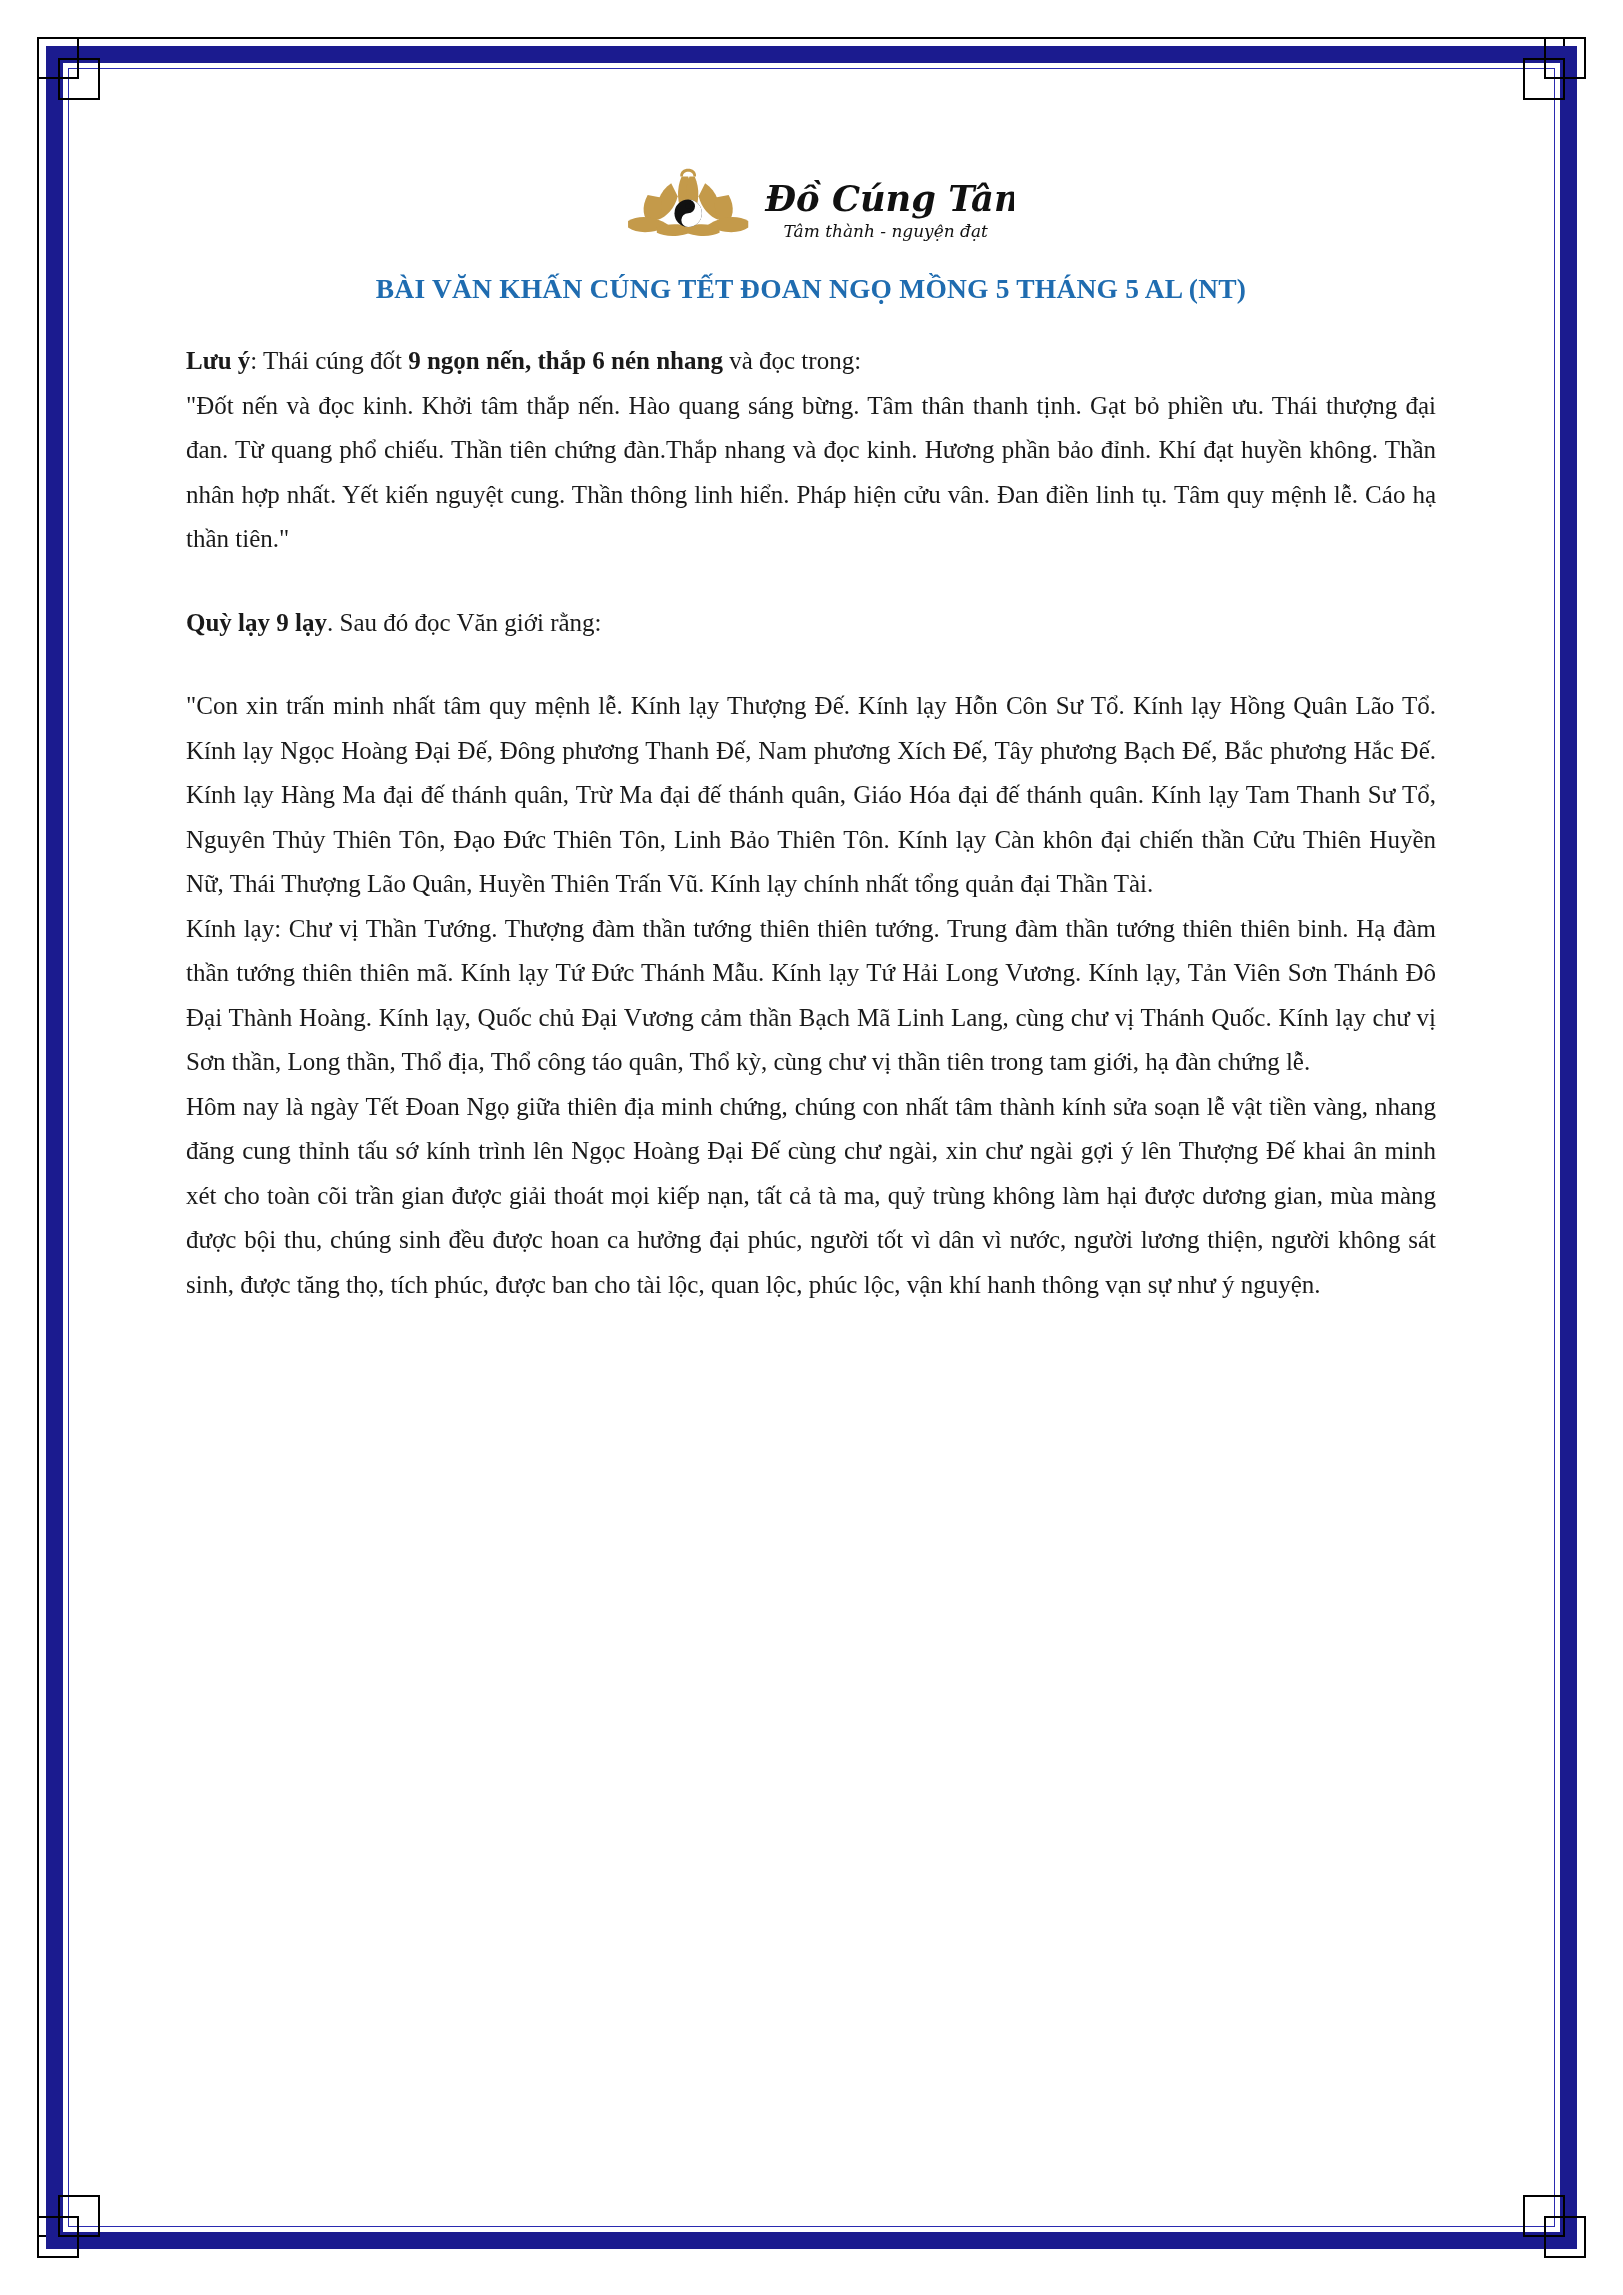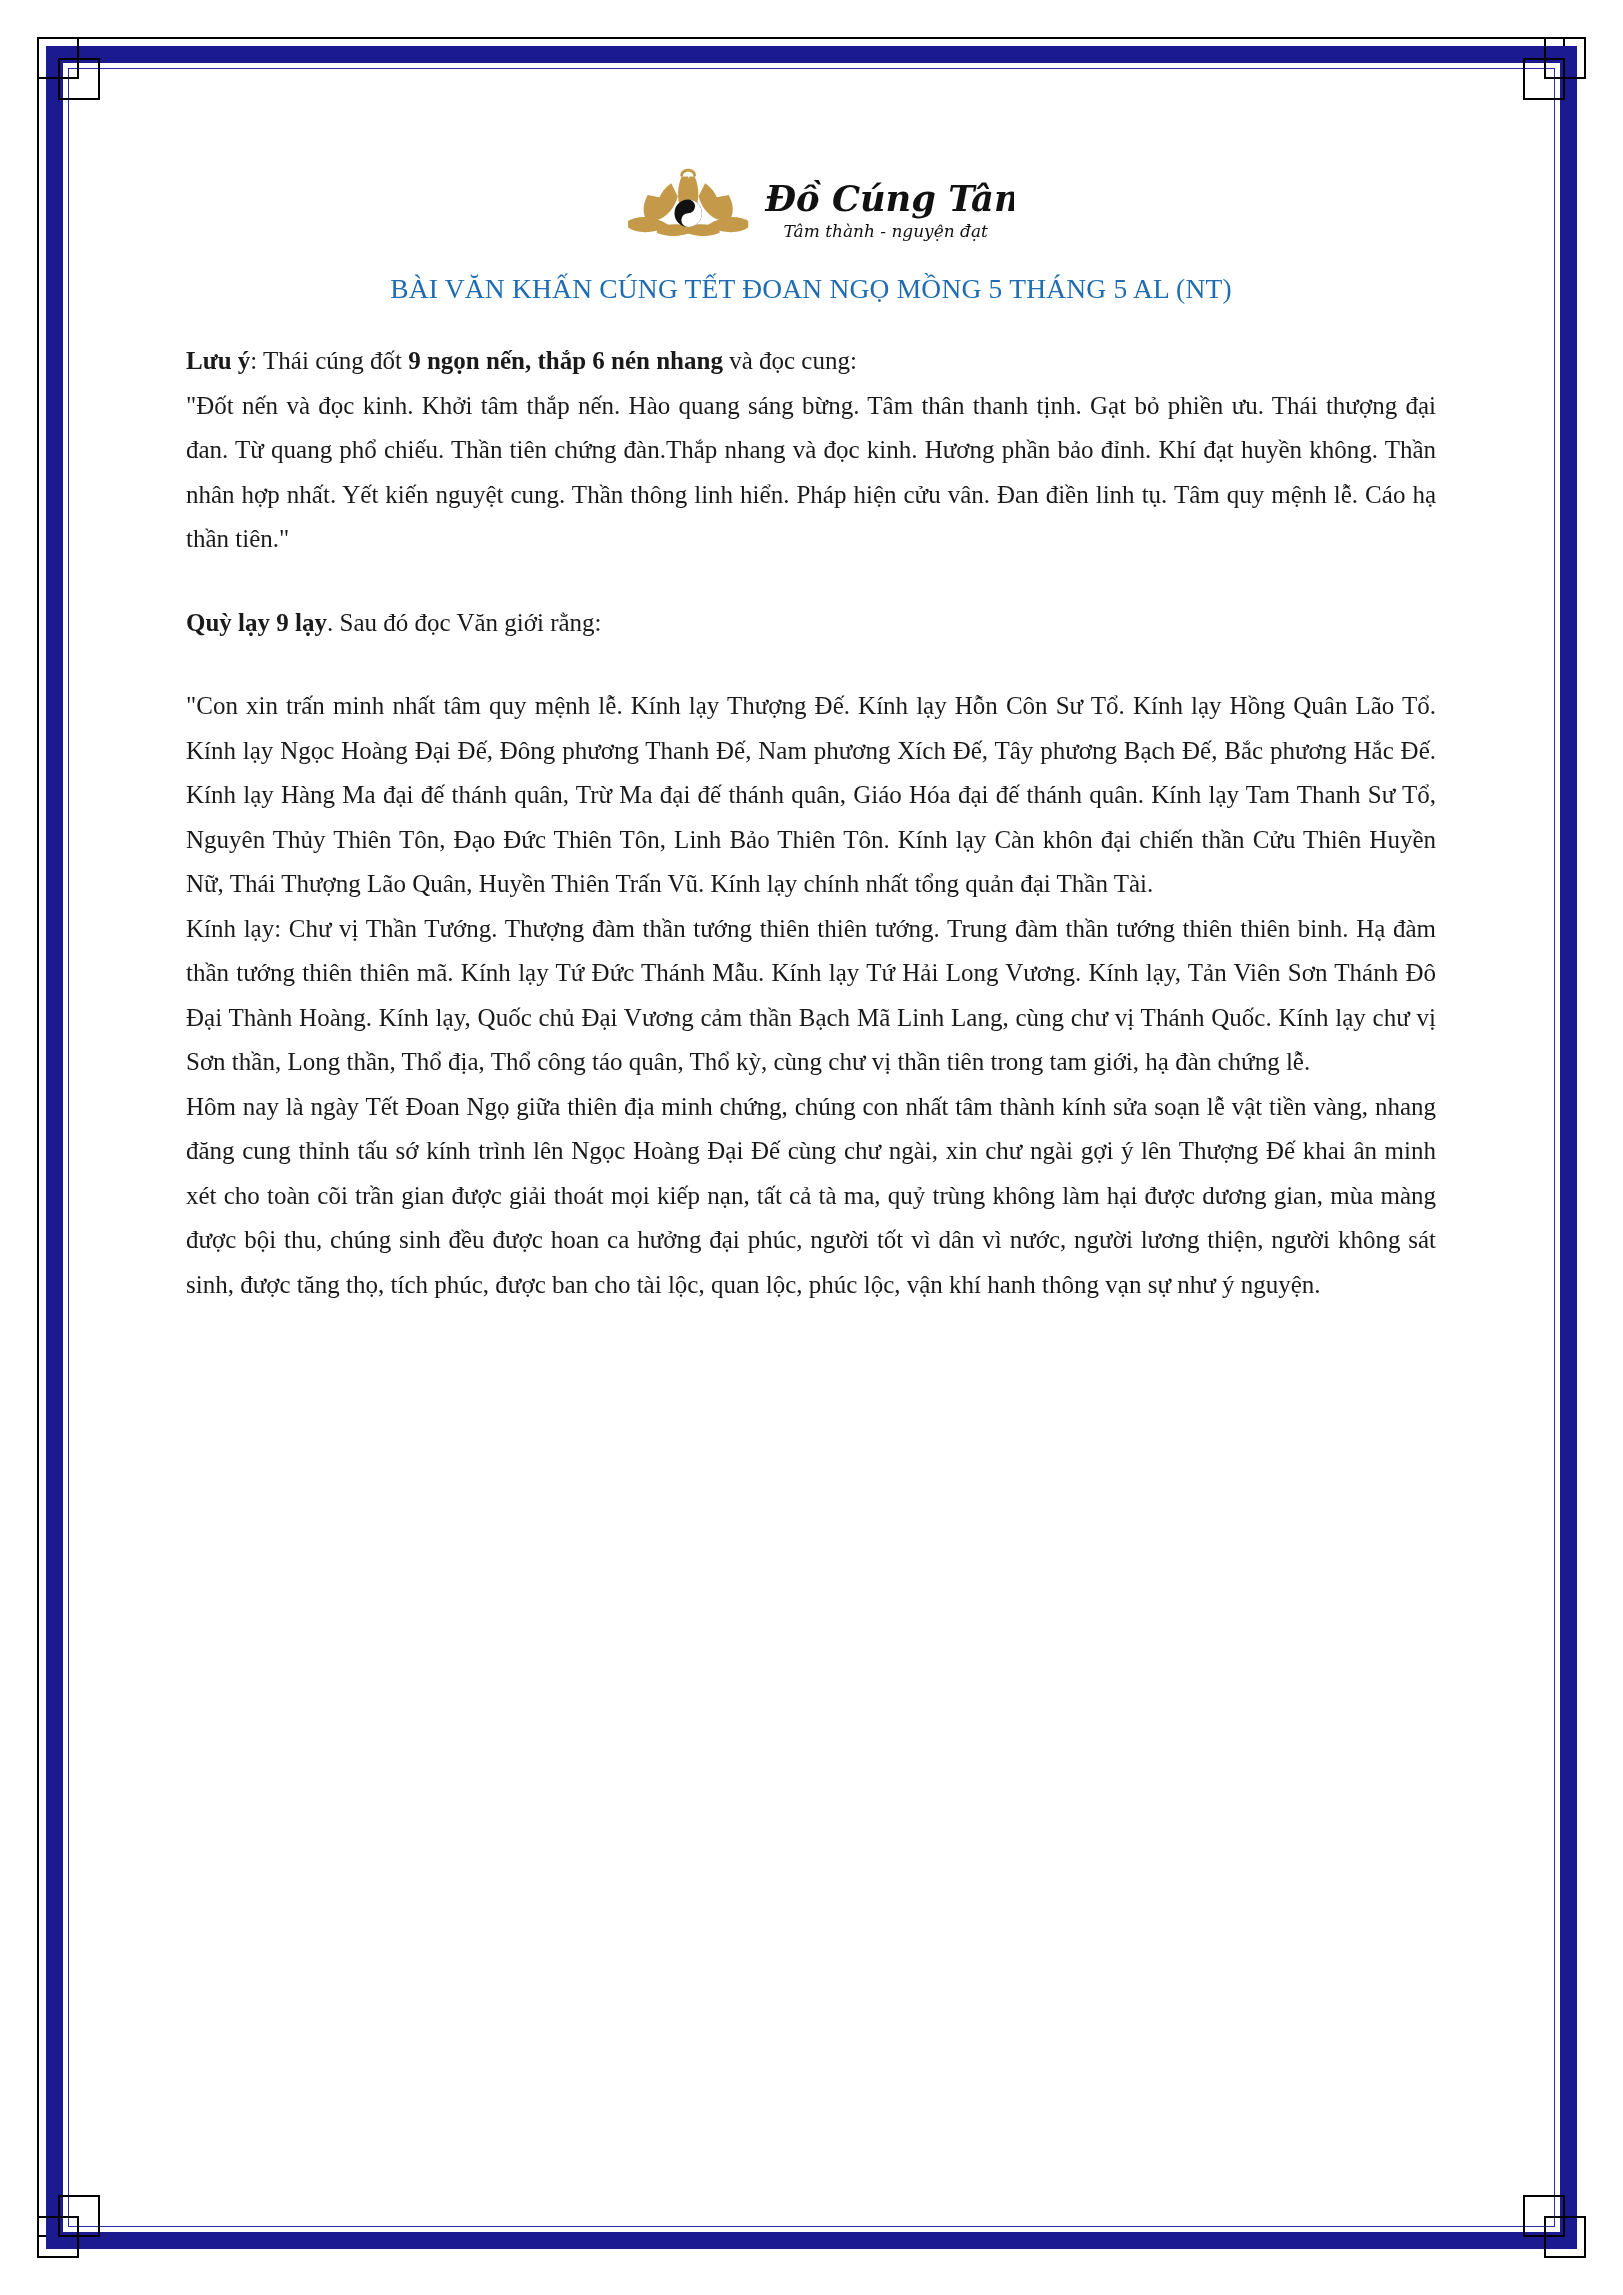--- a/index.html
+++ b/index.html
@@ -101,21 +101,21 @@
     position: relative;
     height: 98px;
     width: 406px;
   }
 
   .logo-svg { display: block; }
 
   .doc-title {
     text-align: center;
     color: #1f6cb0;
-    font-weight: normal;
+    font-weight: bold;
     font-size: 27.5px;
     letter-spacing: 0.2px;
     margin: 17px 0 34px 0;
     line-height: 1.2;
     font-family: "Liberation Serif", "DejaVu Serif", serif;
   }
 
   p.body-text {
     font-size: 25px;
     line-height: 1.78;
@@ -183,21 +183,21 @@
           <g fill="#111111" font-family="&quot;DejaVu Serif&quot;, serif">
             <text x="240" y="82" font-size="54" font-style="italic" font-weight="bold">Đồ Cúng Tâm Linh</text>
             <text x="268" y="122" font-size="26" font-style="italic">Tâm thành - nguyện đạt</text>
           </g>
         </svg>
       </div>
     </div>
 
     <div class="doc-title">BÀI VĂN KHẤN CÚNG TẾT ĐOAN NGỌ MỒNG 5 THÁNG 5 AL (NT)</div>
 
-    <p class="body-text tight"><span class="b">Lưu ý</span><span>: Thái cúng đốt </span><span class="b">9 ngọn nến, thắp 6 nén nhang</span><span> và đọc cung:</span></p>
+    <p class="body-text tight"><span class="b">Lưu ý</span><span>: Thái cúng đốt </span><span class="b">9 ngọn nến, thắp 6 nén nhang</span><span> và đọc trong:</span></p>
 
     <p class="body-text">"Đốt nến và đọc kinh. Khởi tâm thắp nến. Hào quang sáng bừng. Tâm thân thanh tịnh. Gạt bỏ phiền ưu. Thái thượng đại đan. Từ quang phổ chiếu. Thần tiên chứng đàn.Thắp nhang và đọc kinh. Hương phần bảo đỉnh. Khí đạt huyền không. Thần nhân hợp nhất. Yết kiến nguyệt cung. Thần thông linh hiển. Pháp hiện cửu vân. Đan điền linh tụ. Tâm quy mệnh lễ. Cáo hạ thần tiên."</p>
 
     <div class="spacer-sm"></div>
 
     <p class="body-text"><span class="b">Quỳ lạy 9 lạy</span><span>. Sau đó đọc Văn giới rằng:</span></p>
 
     <div class="spacer-sm"></div>
 
     <p class="body-text tight">"Con xin trấn minh nhất tâm quy mệnh lễ. Kính lạy Thượng Đế. Kính lạy Hỗn Côn Sư Tổ. Kính lạy Hồng Quân Lão Tổ. Kính lạy Ngọc Hoàng Đại Đế, Đông phương Thanh Đế, Nam phương Xích Đế, Tây phương Bạch Đế, Bắc phương Hắc Đế. Kính lạy Hàng Ma đại đế thánh quân, Trừ Ma đại đế thánh quân, Giáo Hóa đại đế thánh quân. Kính lạy Tam Thanh Sư Tổ, Nguyên Thủy Thiên Tôn, Đạo Đức Thiên Tôn, Linh Bảo Thiên Tôn. Kính lạy Càn khôn đại chiến thần Cửu Thiên Huyền Nữ, Thái Thượng Lão Quân, Huyền Thiên Trấn Vũ. Kính lạy chính nhất tổng quản đại Thần Tài.</p>

